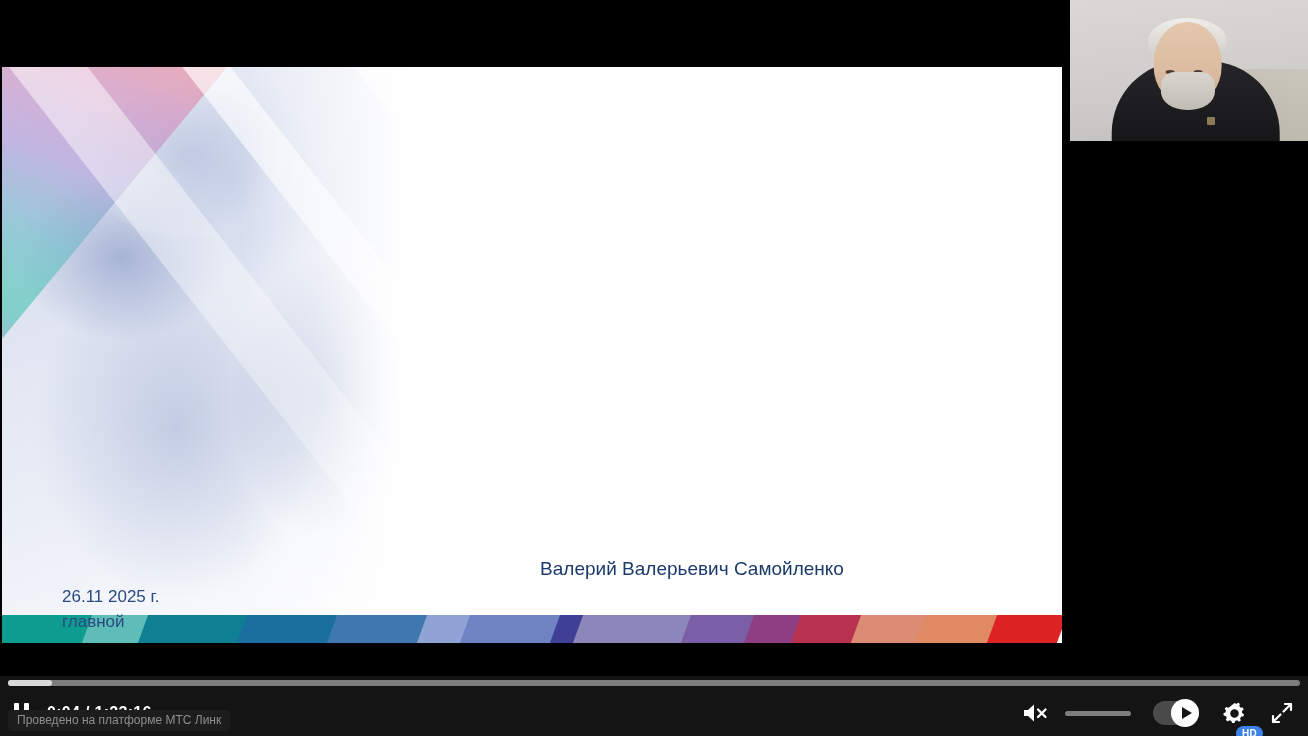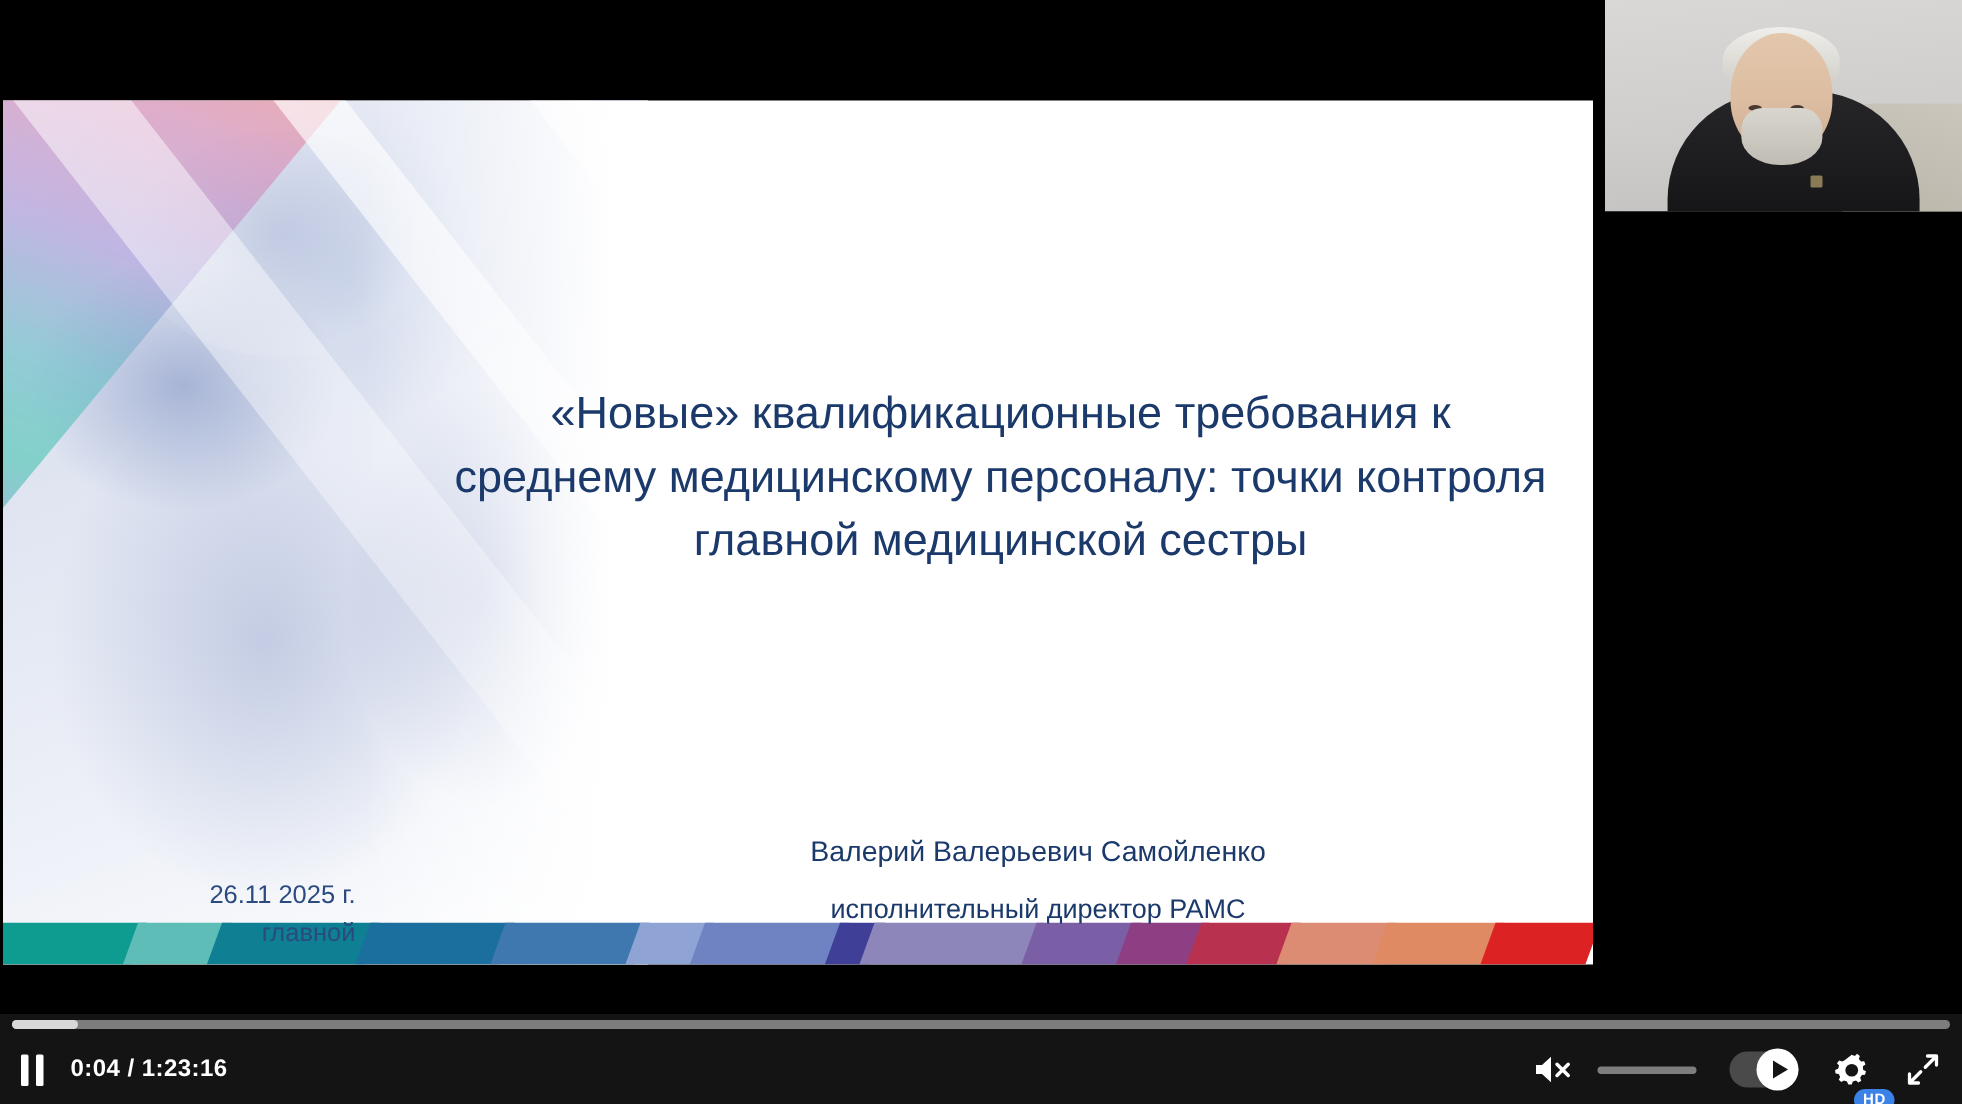--- a/index.html
+++ b/index.html
@@ -140,21 +140,21 @@
     text-align:center;
     color:#1b3a6b;
     font-size:19px;
     line-height:1.0;
     z-index:4;
   }
   .slide-speaker .role { display:block; margin-top:19px; font-size:18px; }
   .slide-date {
     position:absolute;
     left:60px; top:518px; width:175px;
-    text-align:right;
+    text-align:left;
     color:#2a4a80;
     font-size:17px;
     line-height:1.45;
     z-index:6;
   }
 
   
   .slide-colorbar {
     position:absolute; left:0; bottom:0; width:100%; height:28px;
     display:flex;
@@ -325,25 +325,23 @@
         <div class="art-colorwash"></div>
         <div class="art-stripe blue1"></div>
         <div class="art-stripe s1"></div>
         <div class="art-stripe s2"></div>
         <div class="art-stripe s3"></div>
         <div class="art-stripe s4"></div>
         <div class="art-fade"></div>
       </div>
 
 
-      <div class="slide-title">«Новые» квалификационные требования к среднему медицинскому персоналу: точки контроля главной медицинской сестры</div>
 
       <div class="slide-speaker">
         <span>Валерий Валерьевич Самойленко</span>
-        <span class="role">исполнительный директор РАМС</span>
       </div>
 
       <div class="slide-date">
         <div>26.11 2025 г.</div>
         <div>главной</div>
       </div>
 
       <div class="slide-colorbar" id="colorbar">
           <i style="background: rgb(14, 155, 144); width: 120px;"></i>
           <i style="background: rgb(95, 189, 184); width: 72px;"></i>
@@ -422,13 +420,14 @@
 
       <span class="icon-btn">
         <svg width="24" height="24" viewBox="0 0 24 24">
           <path d="M13.5 10.5 L21 3 M21 3 h-6 M21 3 v6" stroke="#ffffff" stroke-width="2.2" fill="none" stroke-linecap="round" stroke-linejoin="round"></path>
           <path d="M10.5 13.5 L3 21 M3 21 h6 M3 21 v-6" stroke="#ffffff" stroke-width="2.2" fill="none" stroke-linecap="round" stroke-linejoin="round"></path>
         </svg>
       </span>
     </div>
   </div>
 
+  <div id="watermark">Проведено на платформе МТС Линк</div>
 </div>
 
 </body></html>

